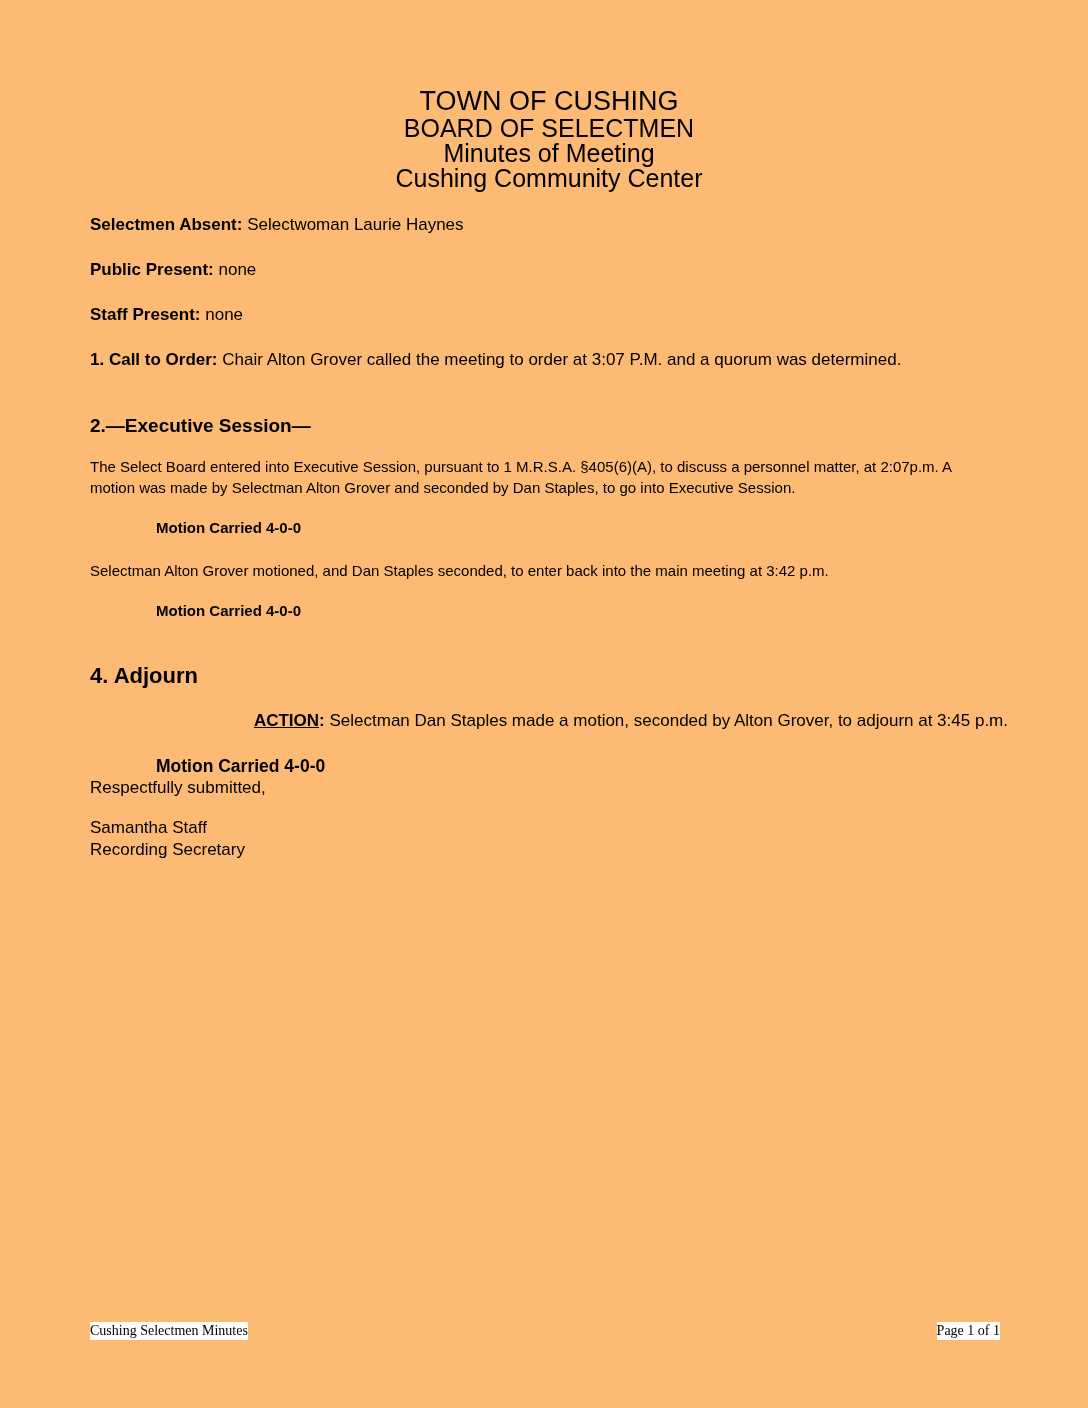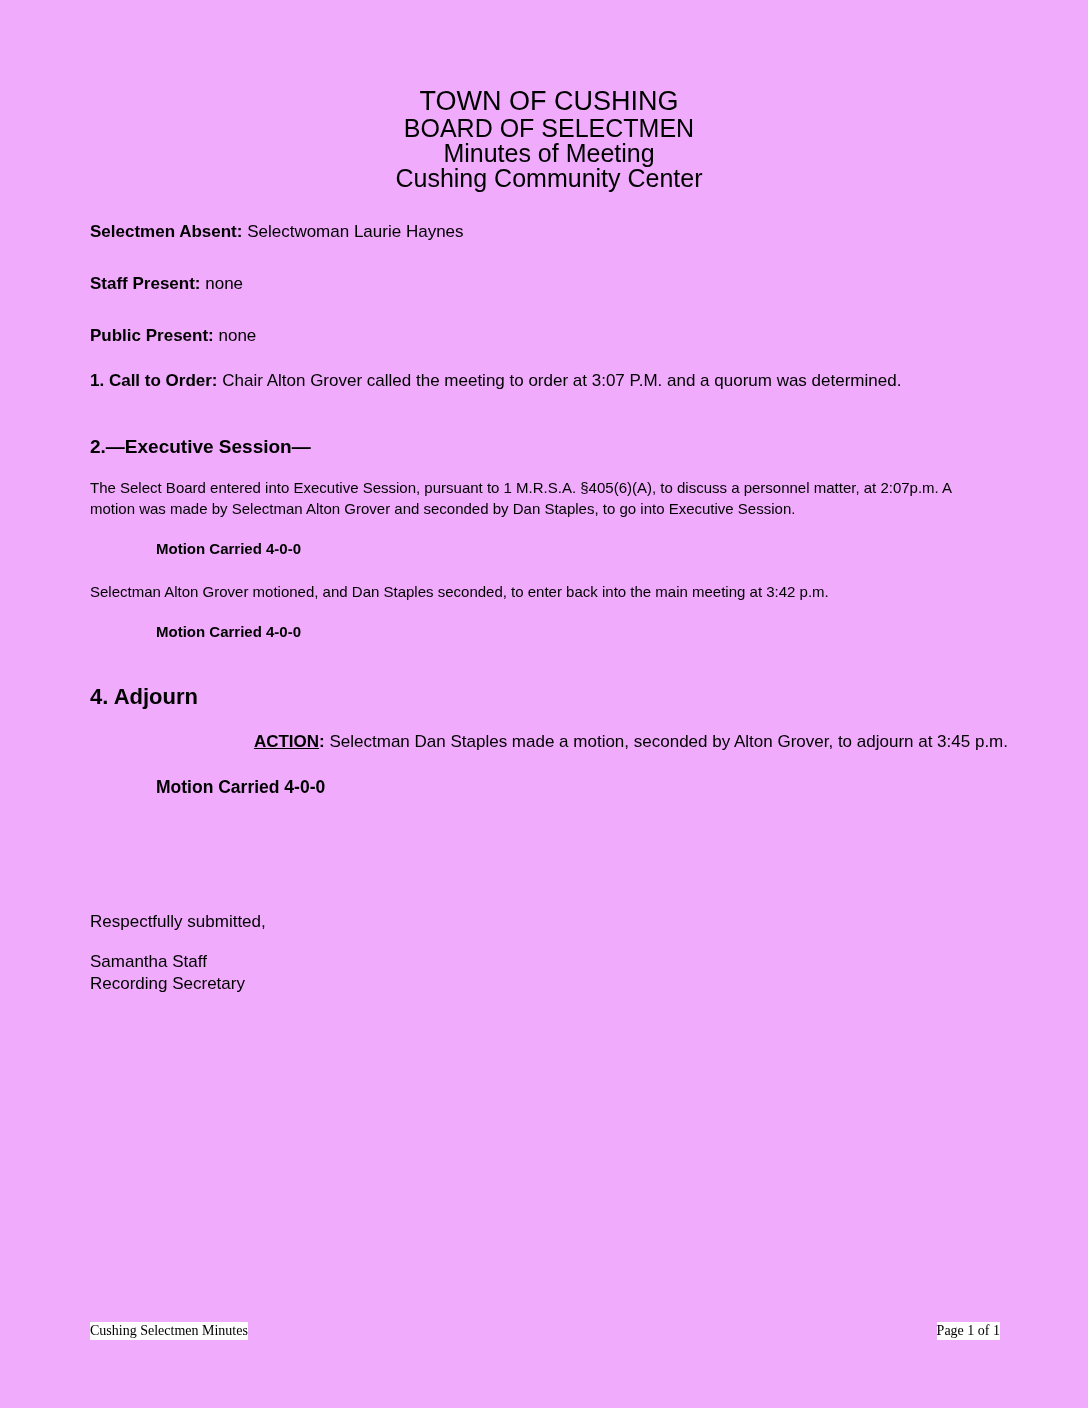--- a/index.html
+++ b/index.html
@@ -4,21 +4,21 @@
 <style>
   html, body {
     margin: 0;
     padding: 0;
     background: #ffffff;
   }
   .page {
     position: relative;
     width: 1088px;
     height: 1408px;
-    background: #f0abfc;
+    background: #fdba74;
     color: #000000;
     font-family: "Liberation Sans", sans-serif;
     overflow: hidden;
   }
   .content {
     position: absolute;
     left: 90px;
     right: 80px;
     top: 86px;
   }
@@ -37,21 +37,21 @@
   }
   .para {
     font-size: 17px;
     line-height: 22px;
     margin: 0;
   }
   .label {
     font-weight: 700;
   }
   .attendance-para {
-    margin-top: 30px;
+    margin-top: 23px;
   }
   .first-attendance {
     margin-top: 25px;
   }
   .call-to-order {
     margin-top: 23px;
   }
   .exec-heading {
     font-size: 19px;
     line-height: 20px;
@@ -90,21 +90,20 @@
   .action-colon {
     font-weight: 700;
   }
   .motion-large {
     font-size: 17.5px;
     line-height: 22px;
     font-weight: 700;
     margin: 23px 0 0 66px;
   }
   .signature-block {
-    margin-top: 113px;
   }
   .sig-line1 {
     margin: 0;
   }
   .sig-name {
     margin: 18px 0 0 0;
   }
   .sig-title {
     margin: 0;
   }
@@ -141,23 +140,23 @@
     <div class="title-block">
       <div class="title-line1">TOWN OF CUSHING</div>
       <div class="title-line">BOARD OF SELECTMEN</div>
       <div class="title-line">Minutes of Meeting</div>
       <div class="title-line">Cushing Community Center</div>
     </div>
 
 
     <p class="para attendance-para"><span class="label">Selectmen Absent:</span><span> Selectwoman Laurie Haynes</span></p>
 
+    <p class="para attendance-para"><span class="label">Public Present:</span><span> none</span></p>
+
     <p class="para attendance-para"><span class="label">Staff Present:</span><span> none</span></p>
-
-    <p class="para attendance-para"><span class="label">Public Present:</span><span> none</span></p>
 
     <p class="para call-to-order"><span class="label">1. Call to Order:</span><span> Chair Alton Grover called the meeting to order at 3:07 P.M. and a quorum was determined.</span></p>
 
     <p class="exec-heading">2.—Executive Session—</p>
 
     <p class="exec-para">The Select Board entered into Executive Session, pursuant to 1 M.R.S.A. §405(6)(A), to discuss a personnel matter, at 2:07p.m. A motion was made by Selectman Alton Grover and seconded by Dan Staples, to go into Executive Session.</p>
 
     <p class="motion-small">Motion Carried 4-0-0</p>
 
     <p class="exec-para exec-para2">Selectman Alton Grover motioned, and Dan Staples seconded, to enter back into the main meeting at 3:42 p.m.</p>

